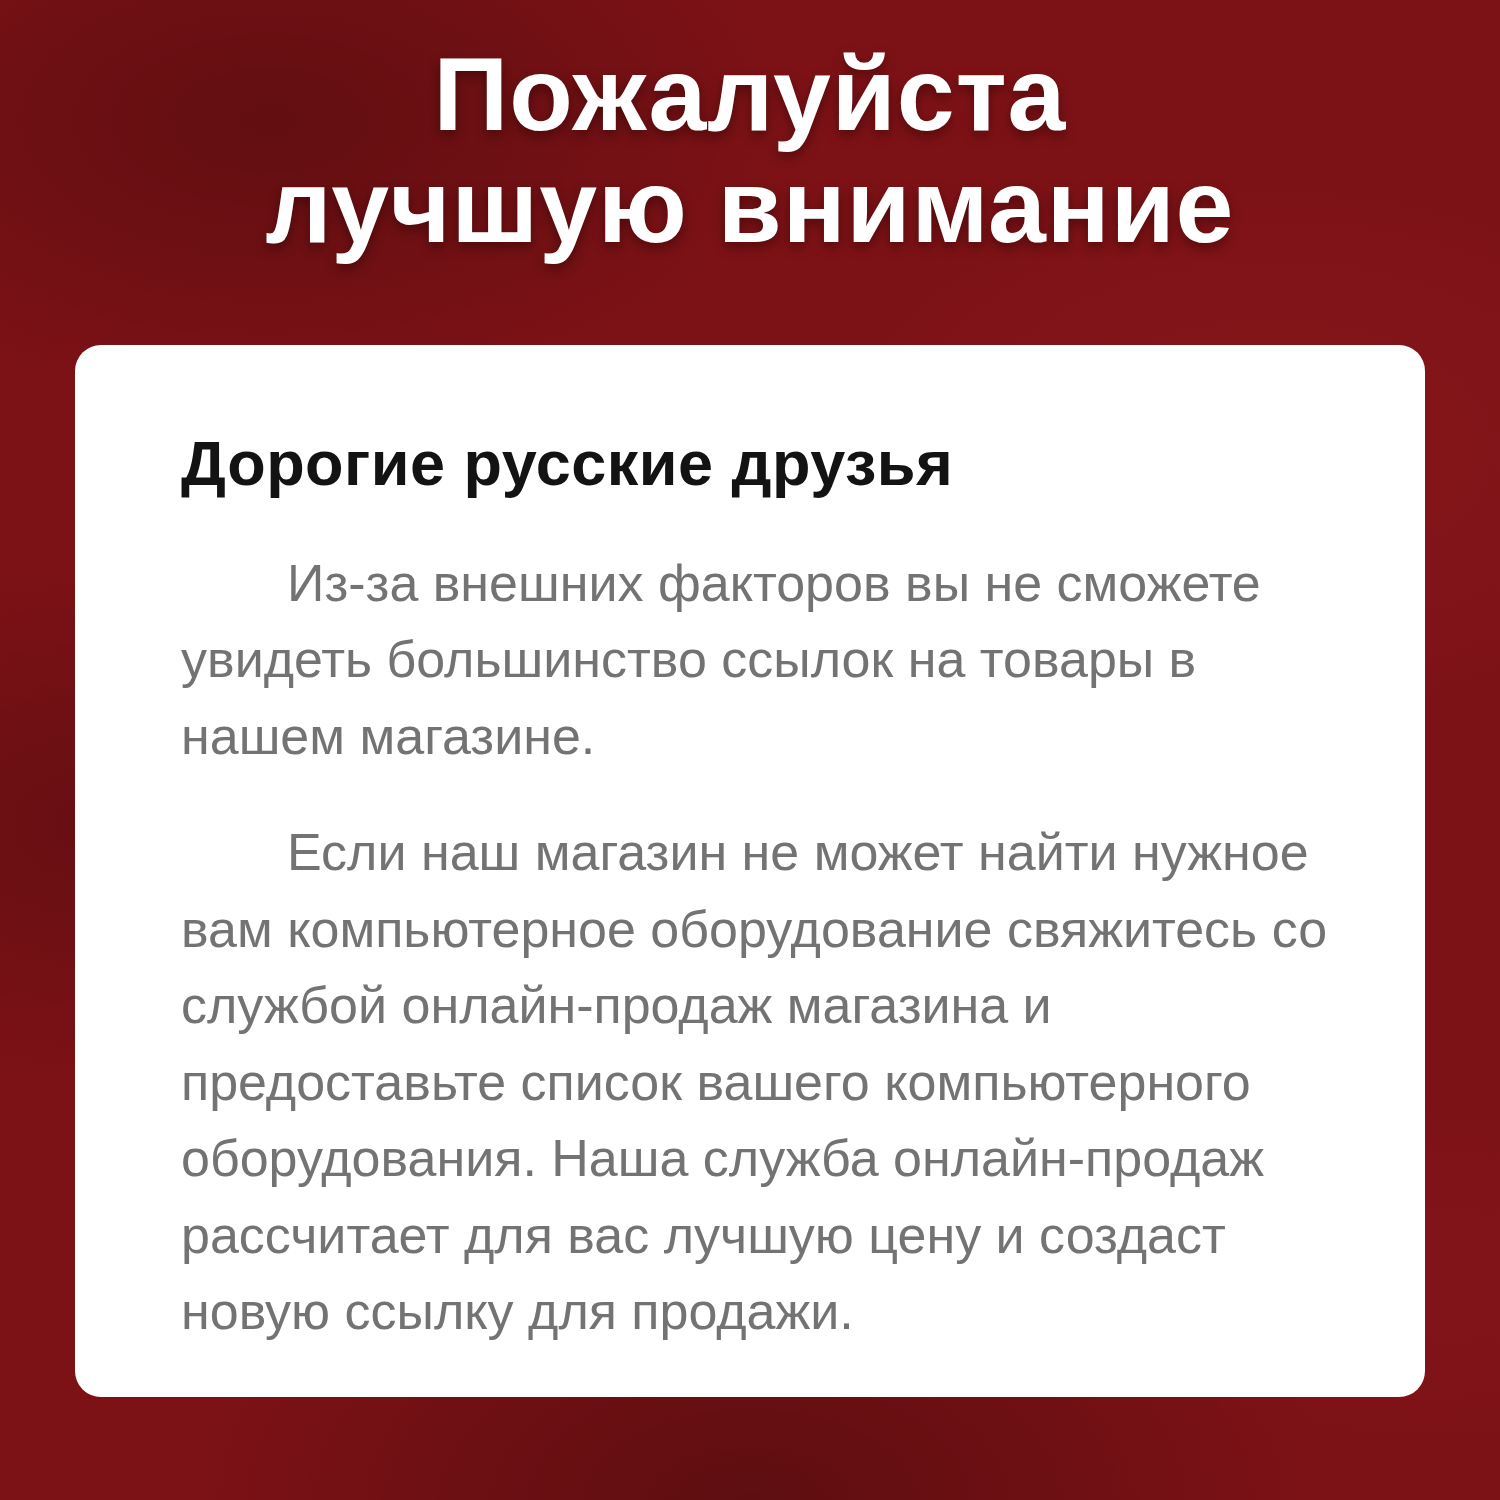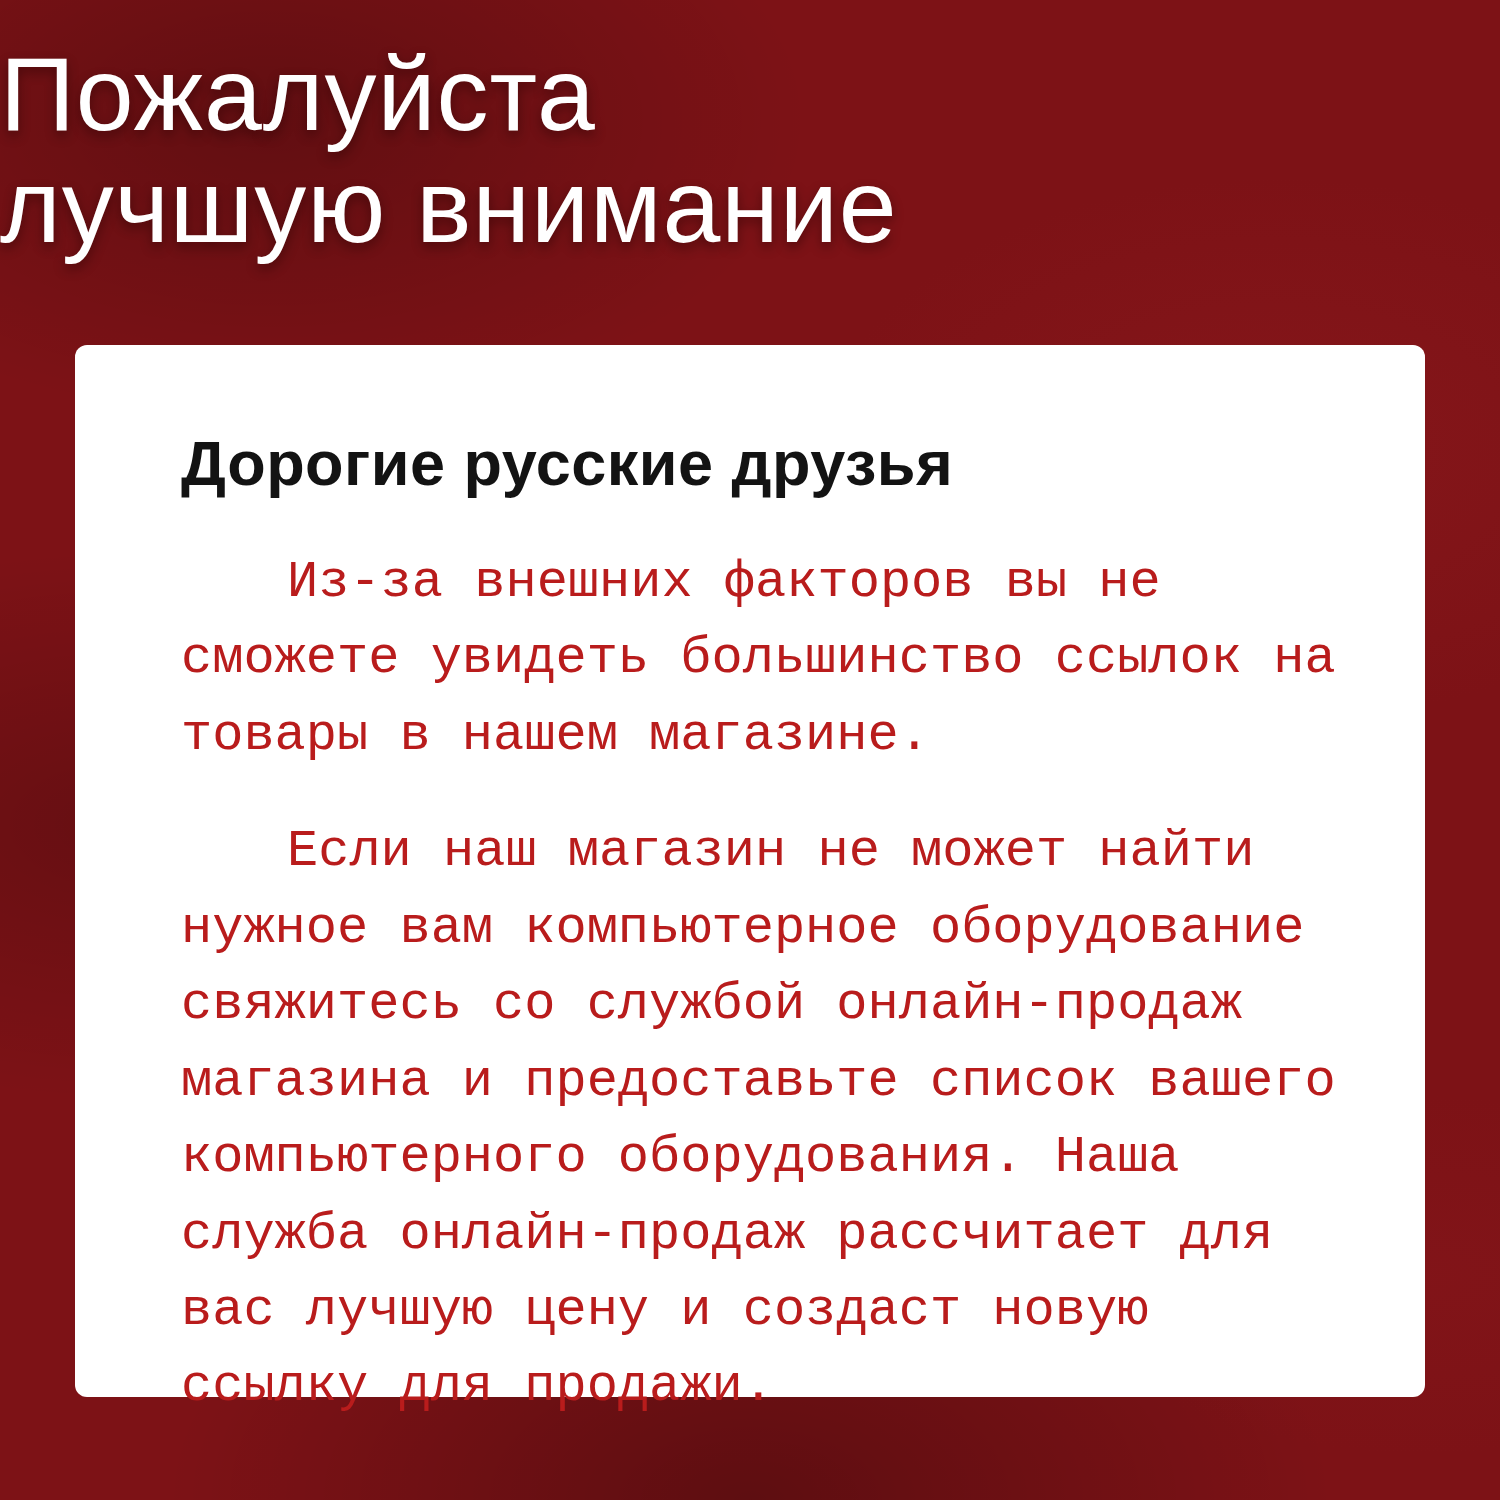--- a/index.html
+++ b/index.html
@@ -18,54 +18,54 @@
       radial-gradient(ellipse 700px 420px at 85% 30%, rgba(150,30,34,0.35), rgba(0,0,0,0) 65%),
       radial-gradient(ellipse 800px 460px at 8% 55%, rgba(0,0,0,0.18), rgba(0,0,0,0) 60%),
       radial-gradient(ellipse 900px 500px at 50% 100%, rgba(0,0,0,0.25), rgba(0,0,0,0) 65%),
       radial-gradient(ellipse 600px 300px at 95% 85%, rgba(140,25,30,0.30), rgba(0,0,0,0) 60%);
   }
   .title-block {
     position: absolute;
     top: 38px;
     left: 0;
     width: 100%;
+    text-align: center;
     color: #ffffff;
-    font-weight: 400;
+    font-weight: 700;
     font-size: 104px;
     line-height: 1.08;
     letter-spacing: 1px;
     text-shadow: 0 5px 12px rgba(30, 0, 0, 0.45);
   }
   .notice-card {
     position: absolute;
     left: 75px;
     top: 345px;
     width: 1350px;
     height: 1052px;
     box-sizing: border-box;
     background: #ffffff;
-    border-radius: 12px;
+    border-radius: 26px;
     padding: 82px 82px 0 106px;
     color: #131313;
   }
   .card-heading {
     margin: 0 0 46px 0;
     font-size: 63px;
     font-weight: 700;
     letter-spacing: 0.5px;
     color: #131313;
   }
   .card-paragraph {
     margin: 0 0 40px 0;
     font-size: 52px;
     font-weight: 400;
     line-height: 1.47;
     text-indent: 106px;
-    color: #b91c1c;
-    font-family: Liberation Mono, monospace;
+    color: #737373;
   }
 </style>
 </head>
 <body>
 
 <div class="page">
 
   <div class="title-block">
     <div>Пожалуйста</div>
     <div>лучшую внимание</div>

